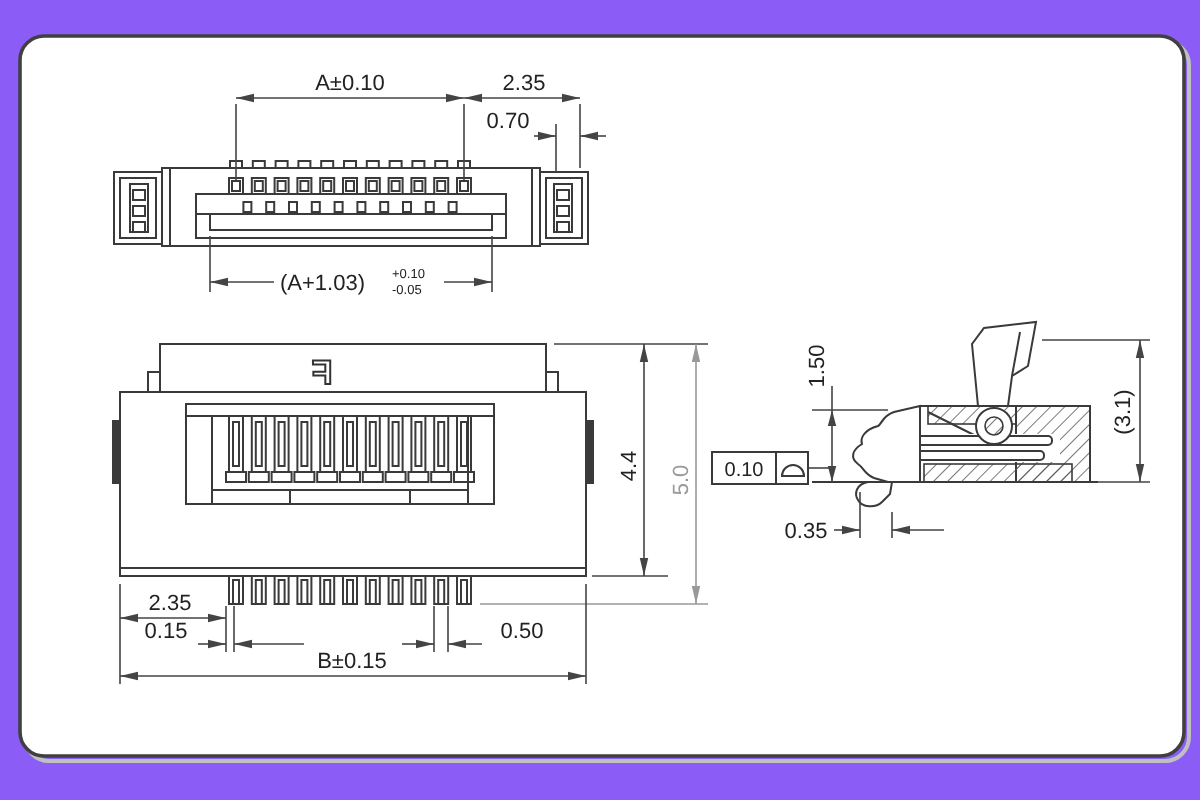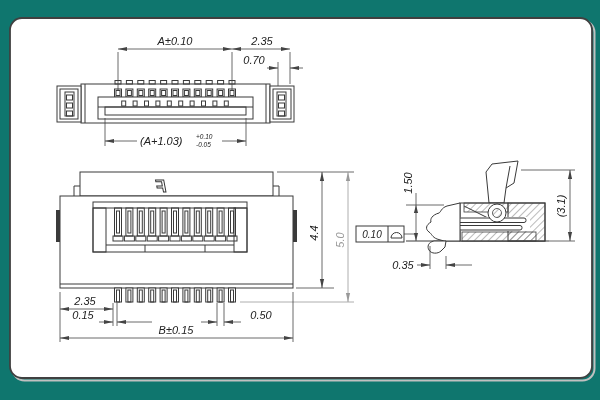--- a/index.html
+++ b/index.html
@@ -1,16 +1,16 @@
 <!DOCTYPE html>
 <html><head>
 <meta charset="utf-8">
 <style>
   html,body{margin:0;padding:0;background:#fff;}
-  .stage{position:relative;width:600px;height:400px;background:#0f766e;font-family:"Liberation Sans",sans-serif;font-style:italic;}
+  .stage{position:relative;width:600px;height:400px;background:#8b5cf6;font-family:"Liberation Sans",sans-serif;}
   svg{position:absolute;left:0;top:0;}
   text{fill:#222;font-family:"Liberation Sans",sans-serif;}
   .dimtxt{font-size:11px;}
   .toltxt{font-size:6.5px;}
   .graytxt{fill:#999;}
   .thin{stroke:#3a3a3a;stroke-width:1;fill:none;}
   .dimline{stroke:#444;stroke-width:0.8;fill:none;}
   .grayline{stroke:#999;stroke-width:0.8;fill:none;}
   .whitefill{fill:#fff;stroke:#3a3a3a;stroke-width:1;}
 </style>

